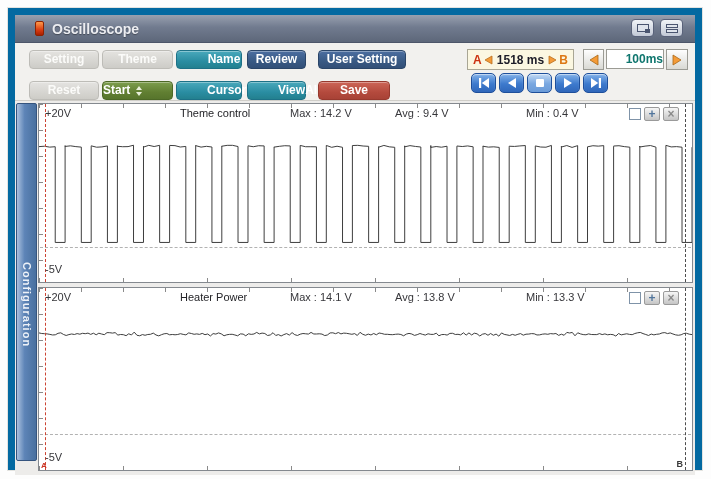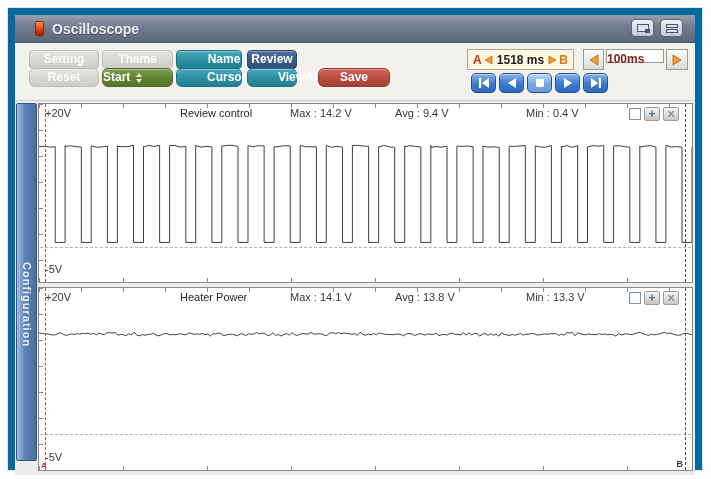--- a/index.html
+++ b/index.html
@@ -31,25 +31,25 @@
   .wb-ico2 { width:12px; height:9px; display:flex; flex-direction:column; gap:1px; }
   .wb-ico2 i { flex:1; border:1px solid #4a5570; background:#dfe4ec; }
 
   
   .toolbar { position:relative; height:58px; background:#f2f1ee;
              border-bottom:1px solid #cfcdc8; }
   .tbtn { position:absolute; height:19px; border-radius:4px; text-align:center;
           font-size:12px; font-weight:bold; line-height:17px; color:#fff;
           cursor:pointer; border:1px solid rgba(0,0,0,.28);
           box-shadow:inset 0 1px 0 rgba(255,255,255,.35); }
-  .r1 { top:7px; } .r2 { top:25px;border-radius:6px; }
+  .r1 { top:7px; } .r2 { top:38px; }
   .c1 { left:14px;  width:70px; }
   .c2 { left:87px;  width:71px; }
   .c3 { left:161px; width:66px; }
-  .c4 { left:232px; width:50px;text-align:center; }
+  .c4 { left:232px; width:59px;text-align:center; }
   .c5 { left:303px; width:88px; }
   .c5s{ left:303px; width:72px; }
   .disabled { background:linear-gradient(#e4e3e0,#cdccc7); color:#fbfbf9;
               border-color:#bdbcb7; cursor:default; }
   .teal { background:linear-gradient(#4aa9bc,#2a8da2 60%,#23808f); border-color:#1d7187;padding-left:30px; }
   .navy { background:linear-gradient(#4c6ea1,#395a84 60%,#324f77); border-color:#2a4568; }
   .green{ background:linear-gradient(#7d9e4d,#617f32 60%,#57752c); border-color:#4c6826;
           display:flex; align-items:center; gap:6px; }
   .red  { background:linear-gradient(#cd6557,#b44a3d 60%,#a84236); border-color:#97392e; }
   .spin { display:inline-flex; flex-direction:column; gap:2px; }
@@ -60,23 +60,23 @@
   .ab-box { position:absolute; left:452px; top:6px; width:107px; height:21px;
             background:#fbf7e1; border:1px solid #a9a694; display:flex;
             align-items:center; padding:0 5px; gap:2px; }
   .ab-a { color:#cc3311; font-weight:bold; font-size:12px; }
   .ab-b { color:#dd7814; font-weight:bold; font-size:12px; }
   .ab-val { flex:1; text-align:center; font-size:12px; font-weight:bold; color:#1c1c28; }
   .tb-arrow { position:absolute; top:6px; height:21px; width:21px;
               background:linear-gradient(#fefefe,#d9d9d4); border:1px solid #9b9b94;
               display:flex; align-items:center; justify-content:center; cursor:pointer; }
   .tb-dec { left:568px; } .tb-inc { left:651px; width:22px; }
-  .tb-val { position:absolute; left:591px; top:6px; width:58px; height:14px;
-            background:#fff; border:1px solid #9b9b94; text-align:left;
-            font-size:12px; font-weight:bold; line-height:19px; color:#7f1d1d; }
+  .tb-val { position:absolute; left:591px; top:6px; width:58px; height:20px;
+            background:#fff; border:1px solid #9b9b94; text-align:right;
+            font-size:12px; font-weight:bold; line-height:19px; color:#0f766e; }
   .transport { position:absolute; left:456px; top:30px; display:flex; gap:3px; }
   .pp { width:25px; height:20px; border-radius:5px; cursor:pointer;
         background:linear-gradient(#83b2e9,#3d7acd 55%,#3067ba);
         border:1px solid #1e4f9b; display:flex; align-items:center; justify-content:center;
         box-shadow:inset 0 1px 1px rgba(255,255,255,.55); }
   .pp.stop { background:linear-gradient(#c0d8f4,#79a7e0 55%,#6b9bd8); }
 
   
   .chart-region { position:relative; height:374px; background:#edecea; }
   .config-tab { position:absolute; left:1px; top:2px; width:21px; height:358px;
@@ -137,20 +137,21 @@
             </span>
         </div>
       </div>
     </div>
 
     <div class="toolbar">
       <div class="tbtn r1 c1 disabled">Setting</div>
       <div class="tbtn r1 c2 disabled">Theme</div>
       <div class="tbtn r1 c3 teal">Name</div>
       <div class="tbtn r1 c4 navy">Review</div>
+      <div class="tbtn r1 c5 navy">User Setting</div>
 
       <div class="tbtn r2 c1 disabled">Reset</div>
       <div class="tbtn r2 c2 green">
         <span>Start</span>
         <span class="spin">
             <b class="up"></b>
             <b class="dn"></b>
           </span>
       </div>
       <div class="tbtn r2 c3 teal">Cursor</div>
@@ -221,21 +222,21 @@
         <svg class="svg-wave" viewBox="0 0 668 180" preserveAspectRatio="none">
             <polyline points="0.0,43.1 5.5,42.7 10.9,43.6 16.6,43.2 16.6,140.0 26.7,140.0 26.7,42.1 26.7,42.9 32.2,42.3 37.7,43.1 43.3,43.6 43.3,140.0 53.4,140.0 53.4,42.8 53.4,42.3 58.9,43.7 64.4,43.4 70.0,42.4 70.0,140.0 80.2,140.0 80.2,42.2 80.2,42.8 85.6,43.2 91.1,43.1 96.7,41.7 96.7,140.0 106.9,140.0 106.9,42.8 106.9,43.6 112.3,41.8 117.8,43.0 123.4,41.8 123.4,140.0 133.6,140.0 133.6,42.3 133.6,41.9 139.1,42.1 144.5,43.5 150.2,42.9 150.2,140.0 160.3,140.0 160.3,41.8 160.3,42.1 165.8,43.6 171.3,42.8 176.9,43.5 176.9,140.0 187.0,140.0 187.0,42.4 187.0,42.7 192.5,41.8 198.0,41.8 203.6,43.0 203.6,140.0 213.8,140.0 213.8,43.0 213.8,42.3 219.2,43.2 224.7,42.2 230.3,42.4 230.3,140.0 240.5,140.0 240.5,43.4 240.5,43.6 245.9,42.8 251.4,42.2 257.0,42.4 257.0,140.0 267.2,140.0 267.2,42.4 267.2,41.9 272.7,43.2 278.1,43.2 283.8,43.3 283.8,140.0 293.9,140.0 293.9,43.8 293.9,41.9 299.4,43.8 304.9,42.7 310.5,43.8 310.5,140.0 320.6,140.0 320.6,42.0 320.6,42.0 326.1,41.8 331.6,42.5 337.2,42.8 337.2,140.0 347.4,140.0 347.4,43.1 347.4,43.7 352.8,41.9 358.3,43.3 363.9,43.8 363.9,140.0 374.1,140.0 374.1,42.3 374.1,43.3 379.5,42.1 385.0,42.9 390.6,43.5 390.6,140.0 400.8,140.0 400.8,42.0 400.8,43.9 406.3,43.0 411.7,43.7 417.4,42.7 417.4,140.0 427.5,140.0 427.5,43.0 427.5,42.5 433.0,43.0 438.5,42.4 444.1,43.3 444.1,140.0 454.2,140.0 454.2,42.4 454.2,42.7 459.7,43.6 465.2,43.3 470.8,43.9 470.8,140.0 481.0,140.0 481.0,43.7 481.0,42.7 486.4,42.9 491.9,42.4 497.5,42.0 497.5,140.0 507.7,140.0 507.7,43.3 507.7,42.4 513.1,43.5 518.6,43.7 524.2,41.9 524.2,140.0 534.4,140.0 534.4,42.8 534.4,43.5 539.9,42.0 545.3,43.9 551.0,42.1 551.0,140.0 561.1,140.0 561.1,43.3 561.1,43.3 566.6,42.2 572.1,42.6 577.7,42.1 577.7,140.0 587.8,140.0 587.8,43.2 587.8,42.5 593.3,42.2 598.8,43.1 604.4,43.7 604.4,140.0 614.6,140.0 614.6,42.5 614.6,43.5 620.0,42.6 625.5,42.0 631.1,43.6 631.1,140.0 641.3,140.0 641.3,42.5 641.3,41.8 646.7,43.4 652.2,43.1 657.8,43.7 657.8,140.0 668.0,140.0 668.0,43.7" fill="none" stroke="#3a3a3a" stroke-width="1"></polyline>
           </svg>
         <div class="ticks-top"></div>
         <div class="ticks-left"></div>
         <div class="ticks-bottom"></div>
         <div class="zero-line"></div>
         <div class="cursor-a"></div>
         <div class="cursor-b"></div>
         <span class="plabel pl-scale">+20V</span>
-        <span class="plabel pl-title">Review control</span>
+        <span class="plabel pl-title">Theme control</span>
         <span class="plabel pl-max">Max : 14.2 V</span>
         <span class="plabel pl-avg">Avg : 9.4 V</span>
         <span class="plabel pl-min">Min : 0.4 V</span>
         <span class="pl-bottom">-5V</span>
         <div class="pctrl">
           <div class="chk"></div>
           <div class="pbtn plus">+</div>
           <div class="pbtn close">×</div>
         </div>
       </div>

